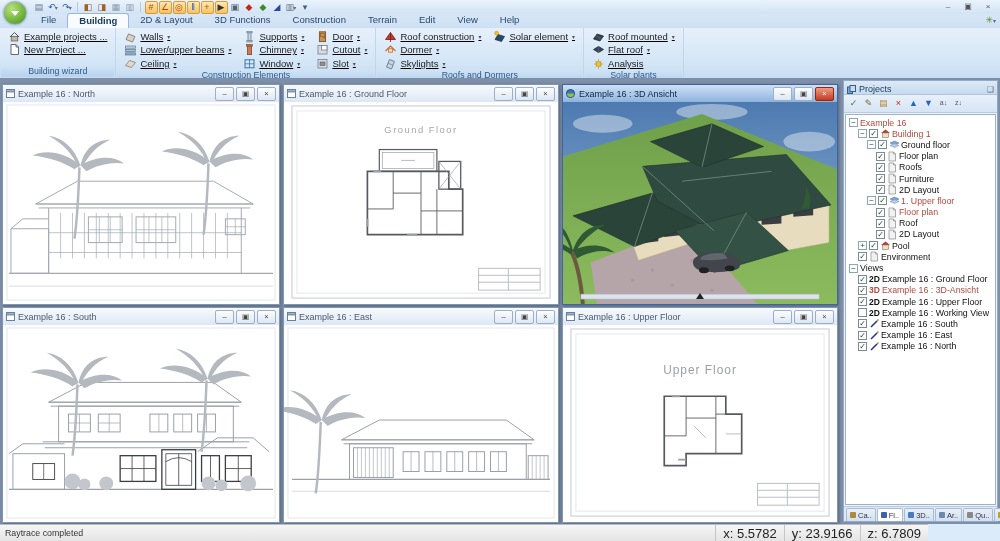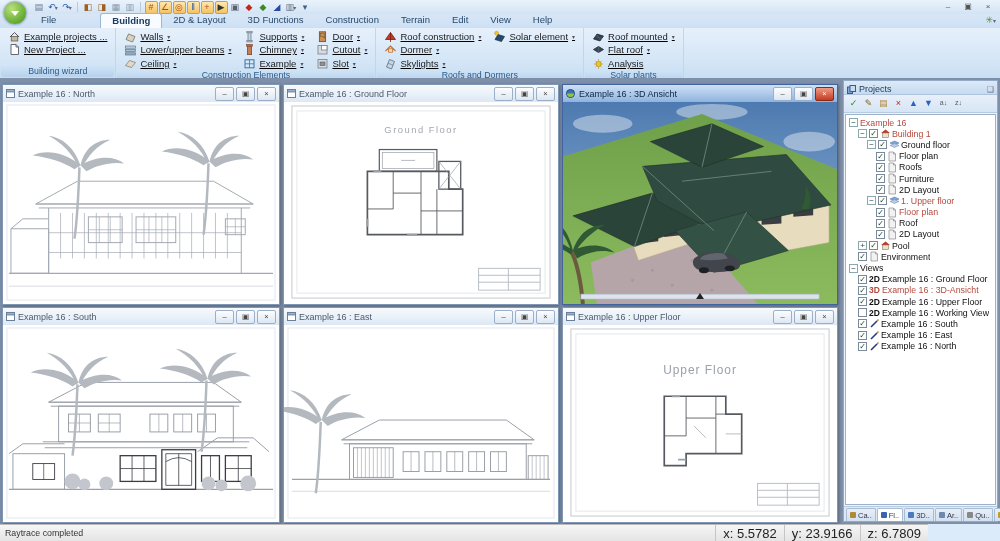--- a/index.html
+++ b/index.html
@@ -18,21 +18,21 @@
   .qat-btn.hl{background:linear-gradient(#fde8b2,#f6c35e);border:1px solid #d89a40;line-height:10px;}
   .qat-dd{font-size:6px;color:#667;margin-left:-1px;}
   .qat-sep{width:1px;height:10px;background:#b9cadd;margin:0 3px;}
   .win-controls{position:absolute;right:2px;top:0;display:flex;}
   .win-btn{width:20px;height:13px;text-align:center;font-size:8px;line-height:13px;color:#555;}
   
   .menubar{position:absolute;left:0;top:14px;width:1000px;height:14px;
     background:linear-gradient(#d8e7f7,#cde0f3);display:flex;align-items:flex-end;padding-left:30px;box-sizing:border-box;}
   .mtab{font-size:9.5px;color:#27496d;padding:1px 11px 1px 11px;height:12px;line-height:12px;}
   .mtab.active{background:#f8fbff;border:1px solid #9ab6d8;border-bottom:none;
-    border-radius:3px 3px 0 0;color:#1a3c60;font-weight:bold;margin-left:33px;}
+    border-radius:3px 3px 0 0;color:#1a3c60;font-weight:bold;}
   .help-badge{position:absolute;right:4px;top:15px;font-size:9px;color:#5c8a2a;}
   .help-badge .dd{font-size:6px;color:#667;}
   
   .ribbon{position:absolute;left:0;top:28px;width:1000px;height:50px;
     background:linear-gradient(#e6f0fb,#d3e5f6 70%,#c9def2);border-bottom:1px solid #aec6e0;}
   #ribbon-groups{display:flex;height:100%;}
   .rgroup{display:flex;flex-direction:column;border-right:1px solid #c2d5e9;height:100%;box-sizing:border-box;}
   .rcols{flex:1;display:flex;gap:8px;padding:2px 6px 0 6px;text-decoration:underline;}
   .rcol{display:flex;flex-direction:column;gap:1px;}
   .ritem{display:flex;align-items:center;gap:3px;font-size:9.5px;color:#1c1c1c;
@@ -221,21 +221,21 @@
                   <rect x="3.6" y="1.4" width="5.8" height="1.8" fill="#b06a48" stroke="#84462c" stroke-width="0.6"></rect>
                 </svg>
                 <span>Chimney</span>
                 <span class="rdd">▾</span>
               </div>
               <div class="ritem">
                 <svg width="13" height="13" viewBox="0 0 13 13">
                   <rect x="2" y="2.8" width="9" height="8" fill="#d4e8f8" stroke="#3a72a4" stroke-width="1"></rect>
                   <path d="M6.5 2.8 V10.8 M2 6.8 H11" stroke="#3a72a4" stroke-width="0.8"></path>
                 </svg>
-                <span>Example</span>
+                <span>Window</span>
                 <span class="rdd">▾</span>
               </div>
             </div>
             <div class="rcol">
               <div class="ritem">
                 <svg width="13" height="13" viewBox="0 0 13 13">
                   <rect x="3.4" y="1.8" width="6.2" height="9.8" fill="#c89058" stroke="#7c5628" stroke-width="0.9"></rect>
                   <rect x="4.6" y="3.2" width="3.8" height="3.4" fill="none" stroke="#7c5628" stroke-width="0.6"></rect>
                   <circle cx="8.2" cy="7.6" r="0.7" fill="#5a3a14"></circle>
                 </svg>

